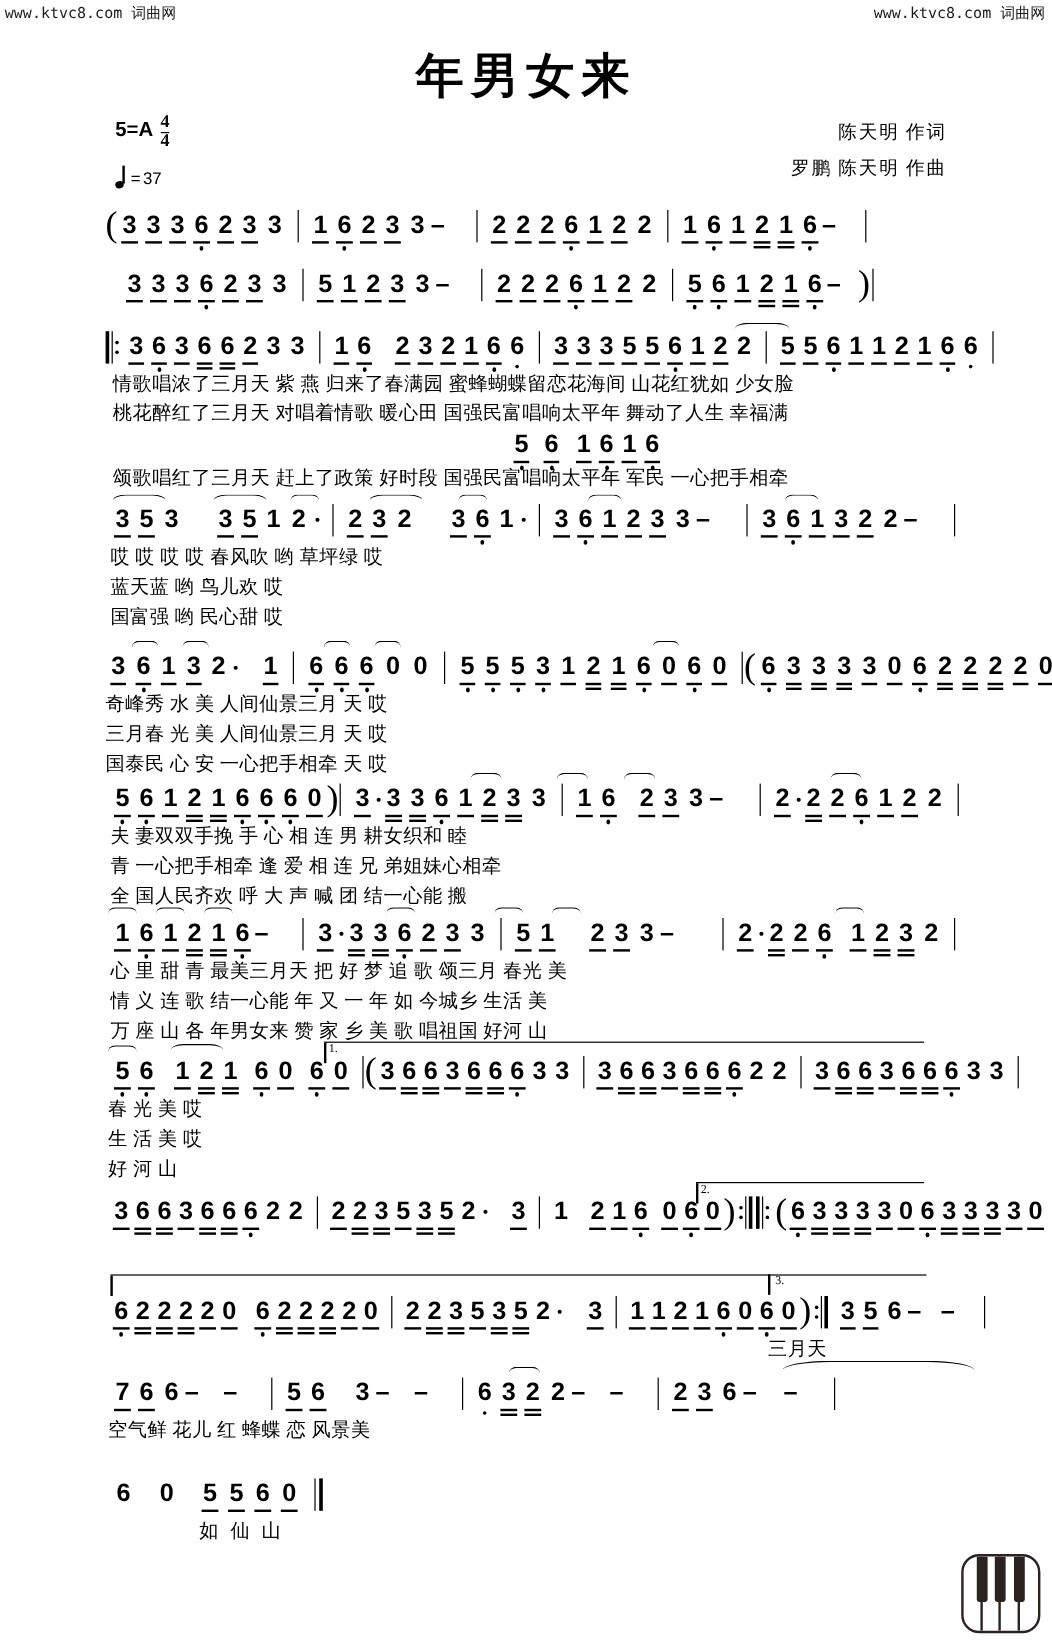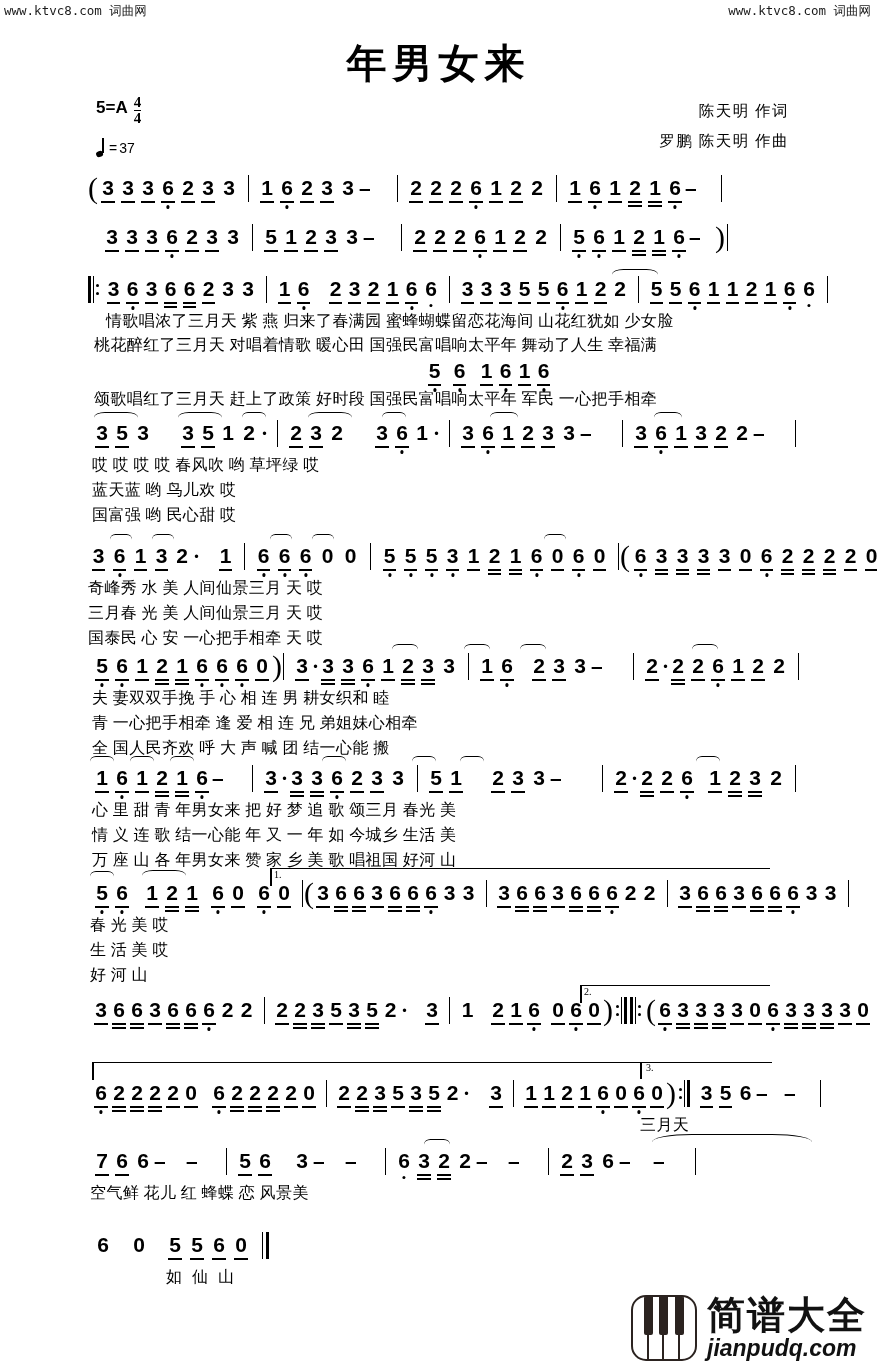--- a/index.html
+++ b/index.html
@@ -268,21 +268,21 @@
     <span class="n b1" style="width:19px"><span class="g">1</span></span>
     <span class="n b1" style="width:19px"><span class="g">1</span></span>
     <span class="n b1" style="width:19px"><span class="g">2</span></span>
     <span class="n b1" style="width:19px"><span class="g">1</span></span>
     <span class="n b1 dl" style="width:19px"><span class="g">6<i class="dot-low"></i></span></span>
     <span class="n dl" style="width:20px"><span class="g">6<i class="dot-low"></i></span></span>
     <span class="bar"></span>
     <div class="slur" style="left:524px; top:-7px; width:46px;"></div>
   </div>
   <div class="lyrics" style="height:24px">
-    <span class="ly" style="left:18px;letter-spacing:0.4px;">情歌唱浓了三月天    紫 燕   归来了春满园    蜜蜂蝴蝶留恋花海间    山花红犹如   少女脸</span>
+    <span class="ly" style="left:6px;letter-spacing:0.4px;">情歌唱浓了三月天    紫 燕   归来了春满园    蜜蜂蝴蝶留恋花海间    山花红犹如   少女脸</span>
   </div>
   <div class="lyrics" style="height:24px">
     <span class="ly" style="left:6px;letter-spacing:0.4px;">桃花醉红了三月天    对唱着情歌   暖心田    国强民富唱响太平年    舞动了人生   幸福满</span>
   </div>
 
   <div class="noterow" style="height:30px">
     <span style="display:inline-block;width:337px;height:1px"></span>
     <span class="n b1 dl" style="width:19px"><span class="g">5<i class="dot-low"></i></span></span>
     <span class="n b1 dl" style="width:19px;margin-left:6px"><span class="g">6<i class="dot-low"></i></span></span>
     <span class="n b1" style="width:19px;margin-left:8px"><span class="g">1</span></span>
@@ -501,21 +501,21 @@
     <span class="bar"></span>
     <div class="slur" style="left:-2px; top:-9px; width:24px;"></div>
     <div class="slur" style="left:38px; top:-9px; width:24px;"></div>
     <div class="slur" style="left:78px; top:-9px; width:24px;"></div>
     <div class="slur" style="left:230px; top:-9px; width:24px;"></div>
     <div class="slur" style="left:320px; top:-9px; width:24px;"></div>
     <div class="slur" style="left:368px; top:-9px; width:24px;"></div>
     <div class="slur" style="left:604px; top:-9px; width:24px;"></div>
   </div>
   <div class="lyrics" style="height:25px">
-    <span class="ly" style="left:0px;letter-spacing:0.4px;">心  里  甜    青 年男女来  把   好   梦  追      歌  颂三月 春光 美</span>
+    <span class="ly" style="left:0px;letter-spacing:0.4px;">心  里  甜    青 最美三月天  把   好   梦  追      歌  颂三月 春光 美</span>
   </div>
   <div class="lyrics" style="height:25px">
     <span class="ly" style="left:0px;letter-spacing:0.4px;">情  义  连    歌 结一心能  年   又   一  年      如  今城乡 生活 美</span>
   </div>
   <div class="lyrics" style="height:25px">
     <span class="ly" style="left:0px;letter-spacing:0.4px;">万  座  山    各 年男女来  赞   家   乡  美      歌  唱祖国 好河 山</span>
   </div>
 </div>
 
 <div class="volta" style="left:270px; top:868px; width:500px;">
@@ -737,17 +737,13 @@
 <div class="logo">
   <span class="piano">
     <span class="wk"></span>
       <span class="wk"></span>
       <span class="wk"></span>
       <span class="wk"></span>
     <span class="bk" style="left:17%"></span>
     <span class="bk" style="left:42%"></span>
     <span class="bk" style="left:67%"></span>
   </span>
-  <span class="logo-text">
-    <span class="logo-cn">简谱大全</span>
-    <span class="logo-en">jianpudq.com</span>
-  </span>
 </div>
 
 </body></html>

